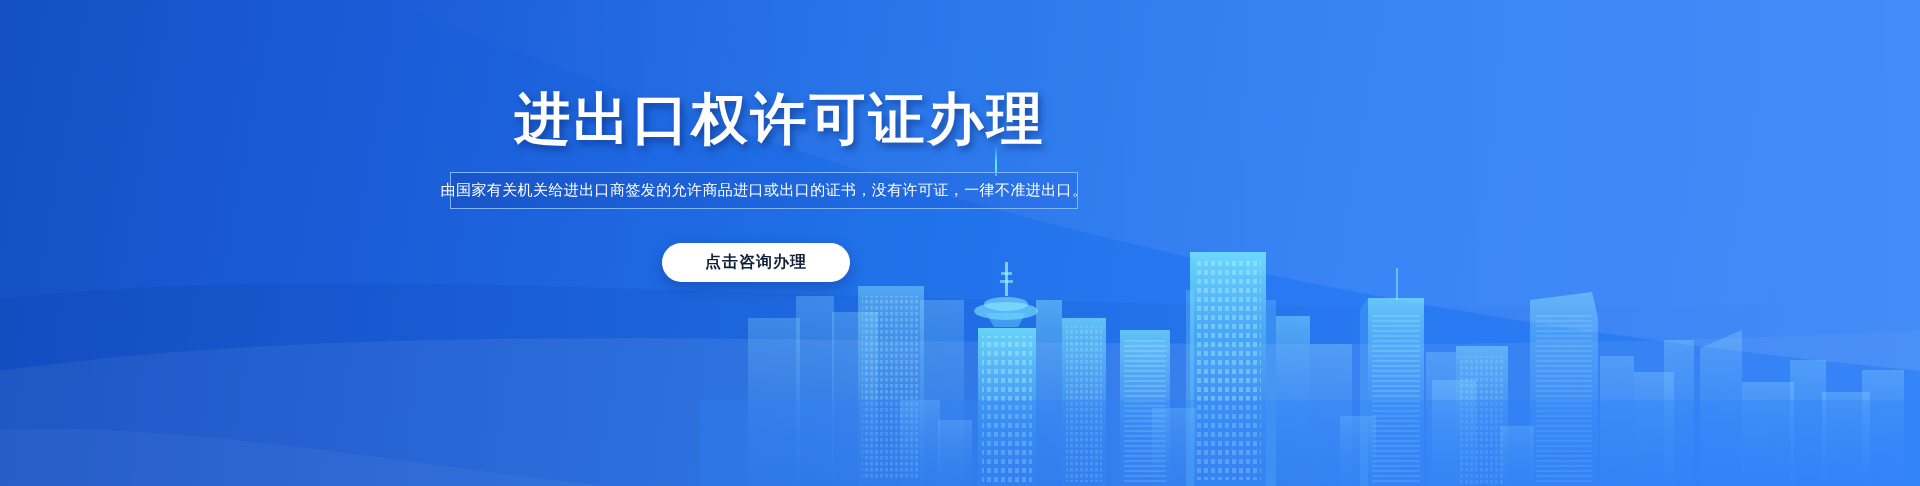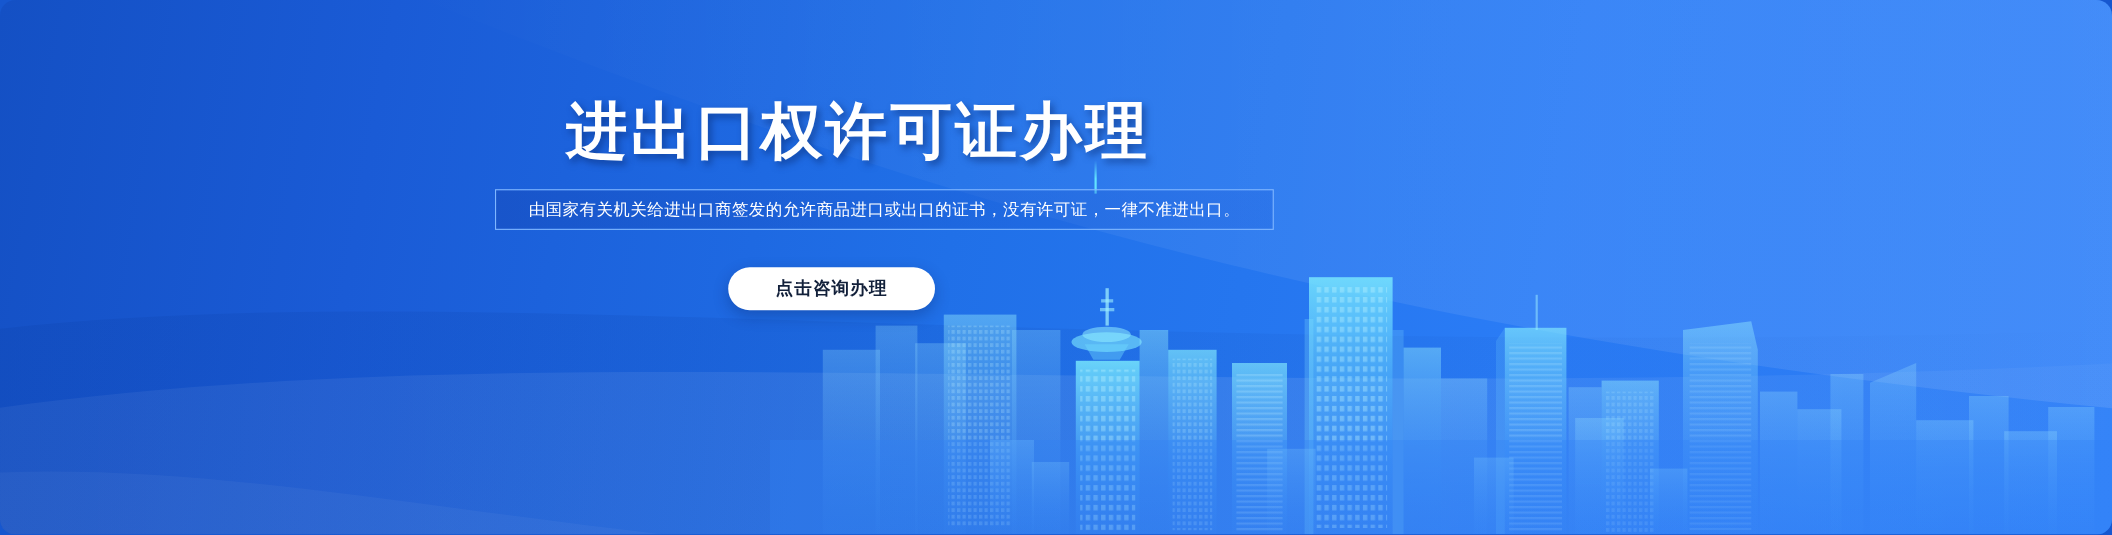--- a/index.html
+++ b/index.html
@@ -7,21 +7,20 @@
     width:1920px; height:486px; overflow:hidden;
     background:#1657cf;
     font-family:"Liberation Sans","DejaVu Sans",sans-serif;
   }
 
   #banner{
     position:relative;
     width:1920px; height:486px;
     overflow:hidden;
     background:linear-gradient(100deg,#1450c4 0%,#1a5bd6 18%,#2070e8 45%,#2a7cf6 72%,#2f80f8 100%);
-    border-radius:14px;
   }
 
   
   .bg-arcs{ position:absolute; inset:0; pointer-events:none; }
 
   
   .skyline{
     position:absolute; left:0; bottom:0;
     width:1920px; height:486px;
     pointer-events:none;
@@ -46,21 +45,21 @@
     text-shadow:3px 4px 7px rgba(8,40,110,.55);
     white-space:nowrap;
   }
   
   .title-inner{ display:inline-block; transform:translateX(-180px); }
 
   .subtitle-wrap{
     position:absolute;
     left:450px;
     top:172px;
-    width:708px;
+    width:628px;
     height:37px;
     border:1px solid #7fb6ff;
     background:linear-gradient(90deg,rgba(20,70,180,.42) 0%,rgba(26,86,205,.34) 55%,rgba(30,96,220,.30) 100%);
     display:flex; align-items:center; justify-content:center;
   }
   .subtitle{
     color:#ffffff;
     font-size:15px;
     letter-spacing:.4px;
     white-space:nowrap;

